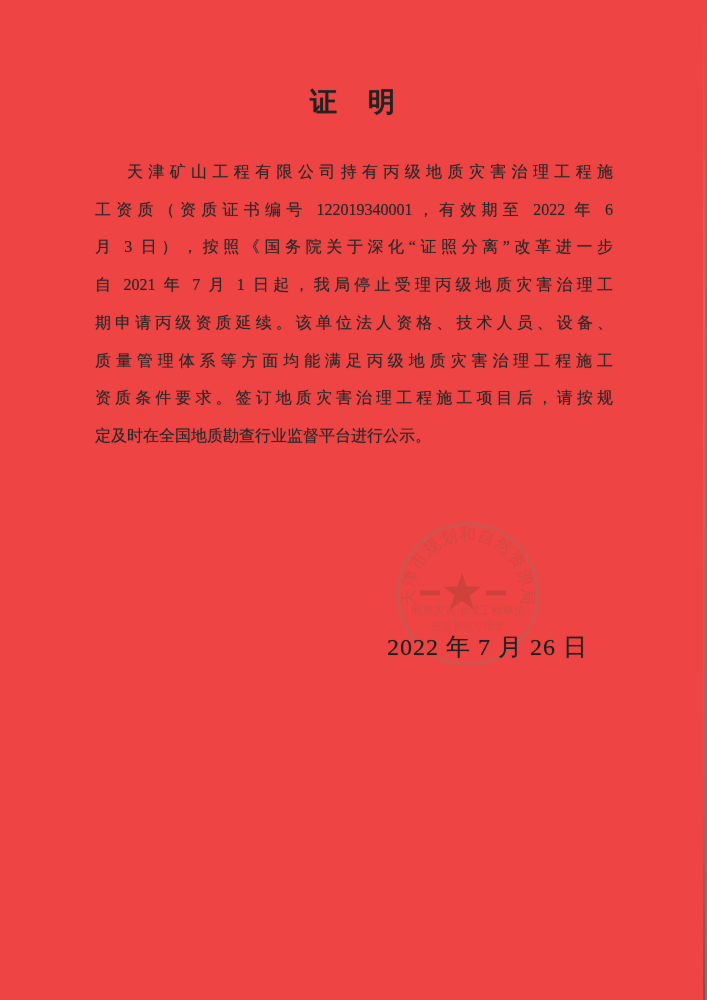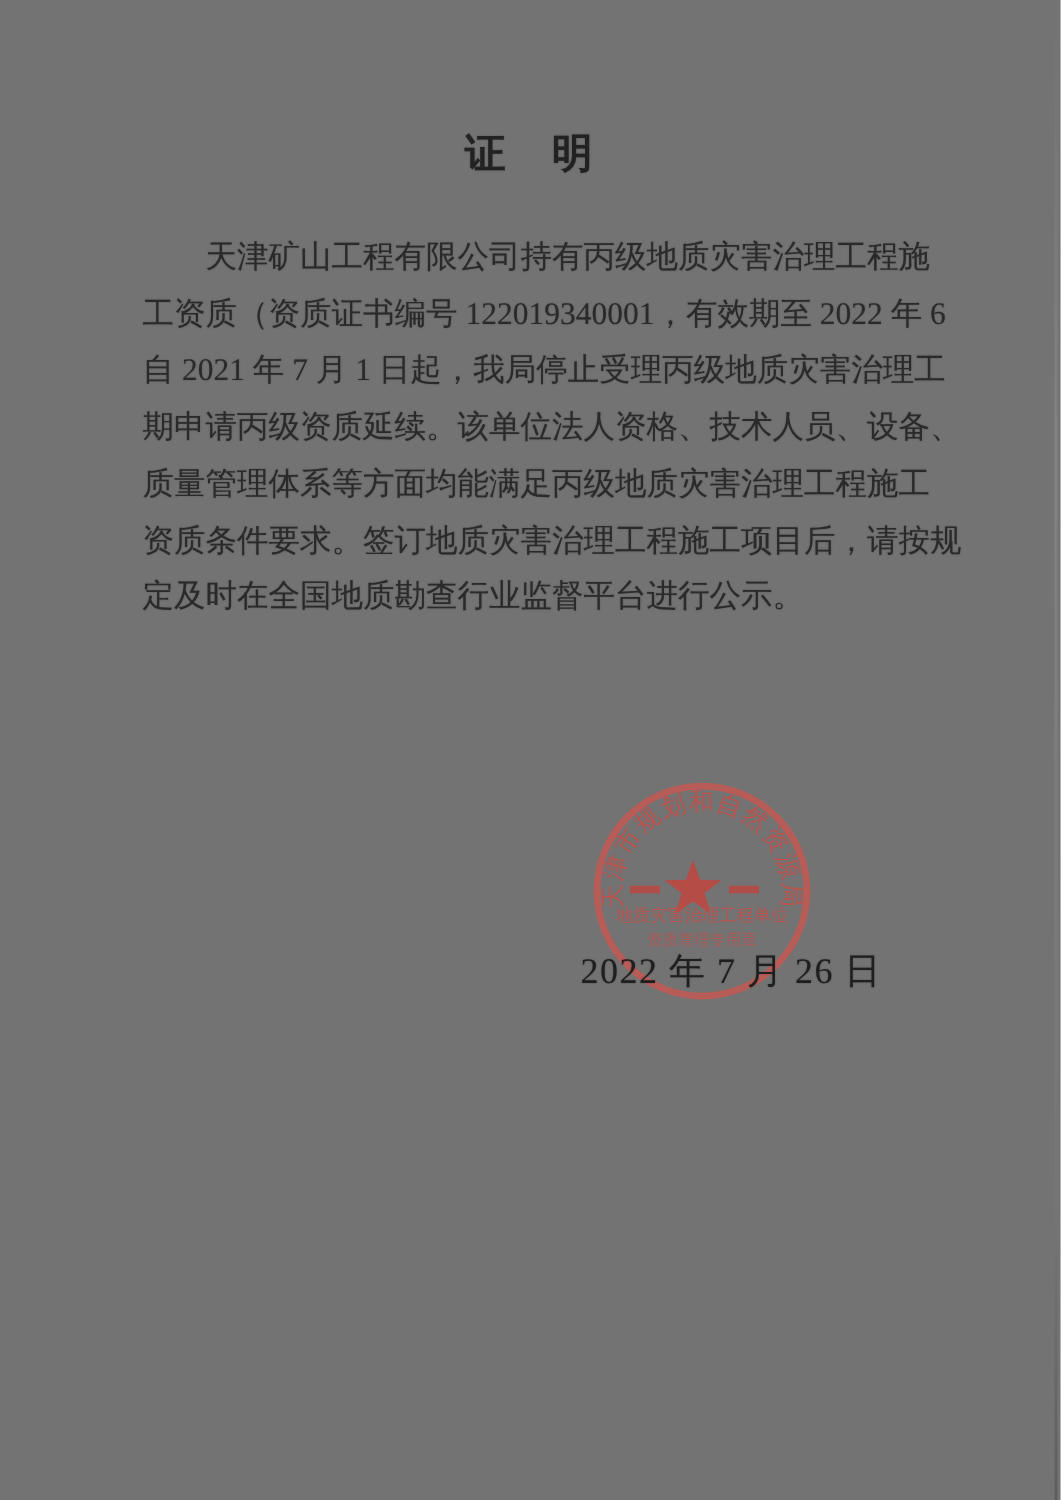--- a/index.html
+++ b/index.html
@@ -5,21 +5,21 @@
   html, body {
     margin: 0;
     padding: 0;
     background: #e8e8e8;
   }
   .page {
     position: relative;
     width: 707px;
     height: 1000px;
     margin: 0 auto;
-    background: #737373;
+    background: #ef4444;
     overflow: hidden;
     font-family: "Liberation Serif", "DejaVu Serif", serif;
     color: #262626;
   }
   
   .scan-edge {
     position: absolute;
     top: 0;
     right: 2px;
     width: 2px;
@@ -41,21 +41,21 @@
     letter-spacing: 2px;
     color: #222;
     text-shadow: 0 0 1px rgba(40,40,40,0.55);
     white-space: pre;
   }
   .doc-body {
     position: absolute;
     top: 153px;
     left: 95px;
     width: 518px;
-    font-size: 21px;
+    font-size: 16px;
     line-height: 37.7px;
     color: #2a2a2a;
     text-shadow: 0 0 1px rgba(50,50,50,0.5);
   }
   .doc-body .line {
     text-align: justify;
     text-align-last: justify;
     white-space: nowrap;
   }
   .doc-body .line.first {
@@ -92,20 +92,21 @@
 
 <div class="page">
 
   <div class="scan-edge"></div>
 
   <div class="doc-title">证　明</div>
 
   <div class="doc-body">
     <div class="line first">天津矿山工程有限公司持有丙级地质灾害治理工程施</div>
     <div class="line">工资质（资质证书编号 122019340001，有效期至 2022 年 6</div>
+    <div class="line">月 3 日），按照《国务院关于深化“证照分离”改革进一步</div>
     <div class="line">自 2021 年 7 月 1 日起，我局停止受理丙级地质灾害治理工</div>
     <div class="line">期申请丙级资质延续。该单位法人资格、技术人员、设备、</div>
     <div class="line">质量管理体系等方面均能满足丙级地质灾害治理工程施工</div>
     <div class="line">资质条件要求。签订地质灾害治理工程施工项目后，请按规</div>
     <div class="line last">定及时在全国地质勘查行业监督平台进行公示。</div>
   </div>
 
   <svg class="seal" viewBox="378 508 184 174" xmlns="http://www.w3.org/2000/svg">
 
     <circle cx="468" cy="594" r="70" fill="none" stroke="#d0554f" stroke-width="4.5" stroke-opacity="0.85"></circle>

